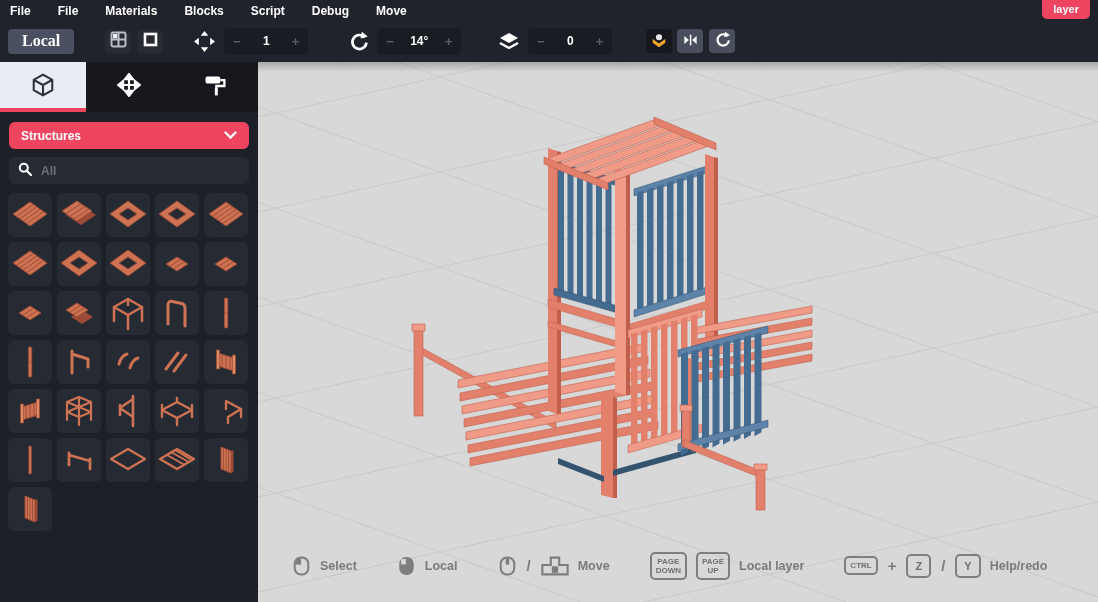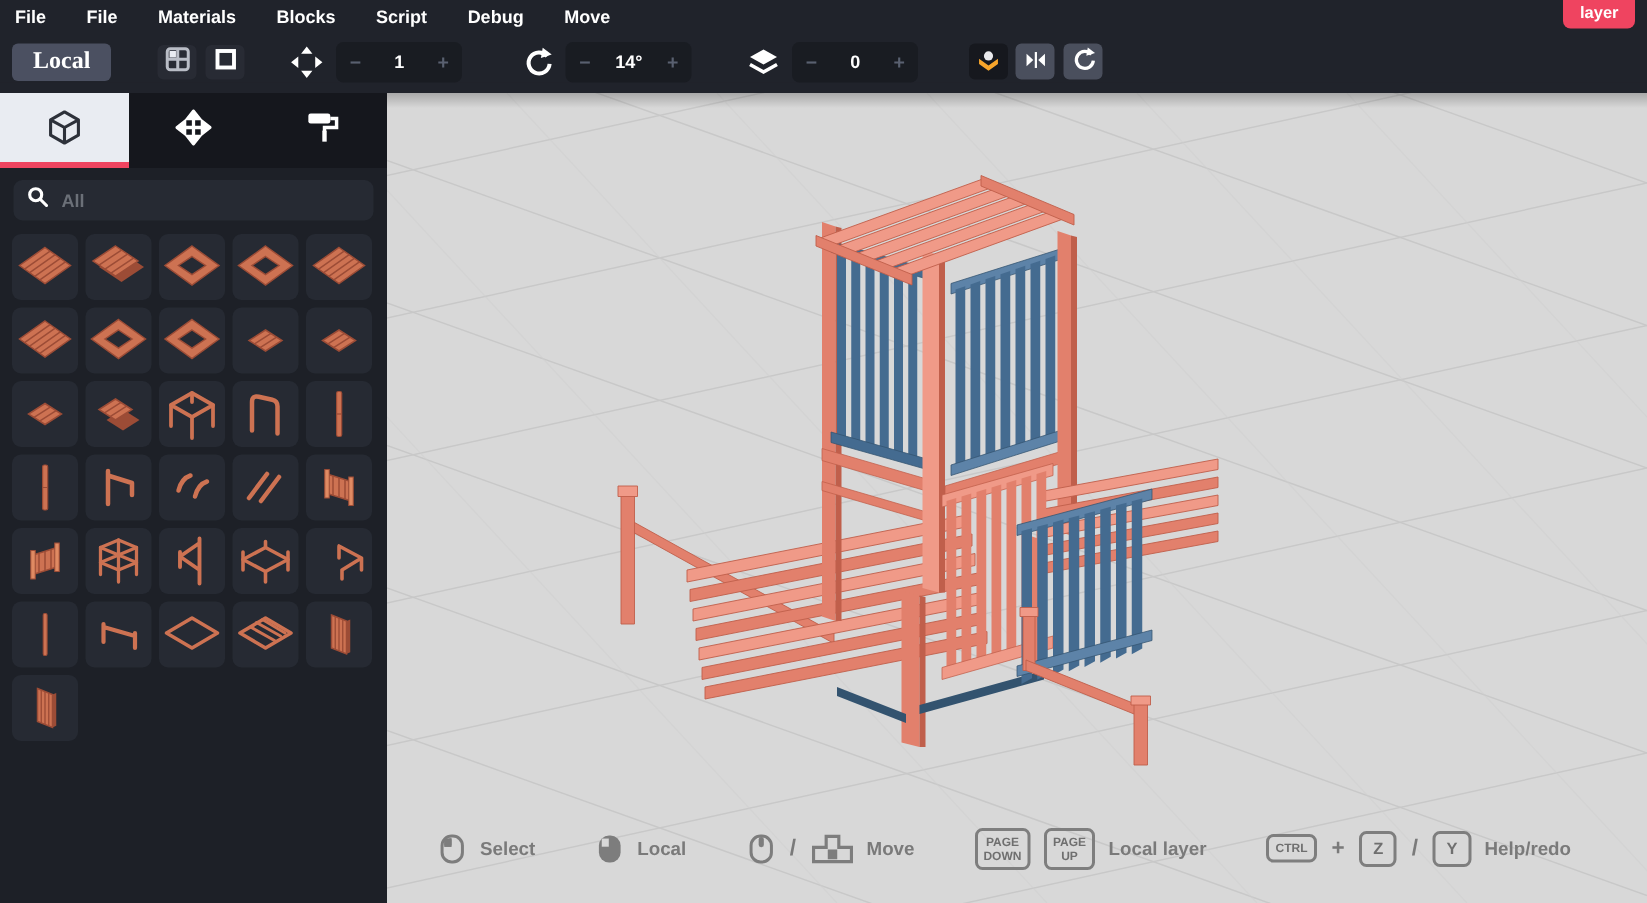--- a/index.html
+++ b/index.html
@@ -167,20 +167,28 @@
         <span>
           <svg width="23" height="23" viewBox="0 0 22 22">
               <rect x="1.5" y="2.5" width="14" height="6.5" rx="1.5" fill="#fff"></rect>
               <path d="M15.5 5.8 H19.5 V11.5 H11.8 V14" fill="none" stroke="#fff" stroke-width="2.2"></path>
               <rect x="10.4" y="13.5" width="2.8" height="7" fill="#fff"></rect>
             </svg>
         </span>
       </div>
     </div>
 
+    <div class="dropdown">
+      <span>Structures</span>
+      <span class="chev">
+        <svg width="13" height="9" viewBox="0 0 13 9">
+            <path d="M1.5 1.5 L6.5 6.5 L11.5 1.5" fill="none" stroke="#fff" stroke-width="2.3" stroke-linecap="round"></path>
+          </svg>
+      </span>
+    </div>
 
     <div class="searchbox">
       <span>
         <svg width="14" height="14" viewBox="0 0 14 14">
             <circle cx="5.8" cy="5.8" r="4" fill="none" stroke="#fff" stroke-width="2.1"></circle>
             <path d="M9 9 L13 13" stroke="#fff" stroke-width="2.1" stroke-linecap="round"></path>
           </svg>
       </span>
       <input type="text" placeholder="All" style="">
     </div>

